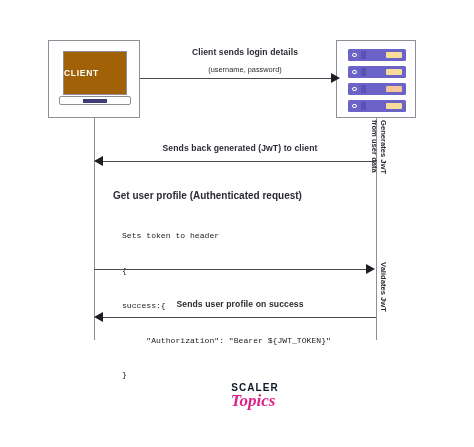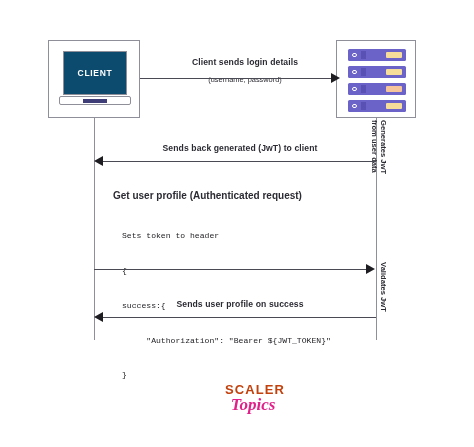--- a/index.html
+++ b/index.html
@@ -36,25 +36,25 @@
     width: 72px;
     height: 58px;
   }
   .laptop-lid {
     position: absolute;
     left: 4px;
     top: 0px;
     width: 64px;
     height: 44px;
     border: 1.6px solid #8f8f99;
-    background: #0c4a6e;
+    background: #a16207;
     box-sizing: border-box;
     display: flex;
     align-items: center;
-    justify-content: center;
+    justify-content: flex-start;
   }
   .laptop-screen-label {
     color: #ffffff;
     font-size: 8.5px;
     font-weight: bold;
     letter-spacing: 0.7px;
     font-family: "Liberation Sans", sans-serif;
   }
   .laptop-base {
     position: absolute;
@@ -207,24 +207,24 @@
   
   #logo {
     position: absolute;
     left: 0;
     top: 382px;
     width: 474px;
     text-align: center;
   }
   #logo-scaler {
     display: block;
-    font-size: 13px;
+    font-size: 10px;
     font-weight: bold;
     letter-spacing: 1.1px;
-    color: #c2410c;
+    color: #0f172a;
     font-family: "Liberation Sans", sans-serif;
     padding-left: 36px;
   }
   #logo-topics {
     display: block;
     font-size: 17px;
     font-style: italic;
     font-weight: bold;
     color: #e0218a;
     margin-top: -2px;
@@ -268,21 +268,21 @@
         <span class="rack-led"></span>
         <span class="rack-slot"></span>
         <span class="rack-bar"></span>
       </div>
     </div>
   </div>
 
   <div class="lifeline" id="client-lifeline"></div>
   <div class="lifeline" id="server-lifeline"></div>
 
-  <div class="msg-label" style="left:150px; top:57px; width:190px;">
+  <div class="msg-label" style="left:150px; top:47px; width:190px;">
     <span class="line1">Client sends login details</span>
     <span class="line2">(username, password)</span>
   </div>
   <div class="msg-line" style="left:140px; top:77.5px; width:193px;"></div>
   <div class="arrow-head right" style="left:331px; top:73px;"></div>
 
   <div class="vnote" style="left:388px; top:120px;">
     <span>Generates JwT</span><br>
     <span>from user data</span>
   </div>

